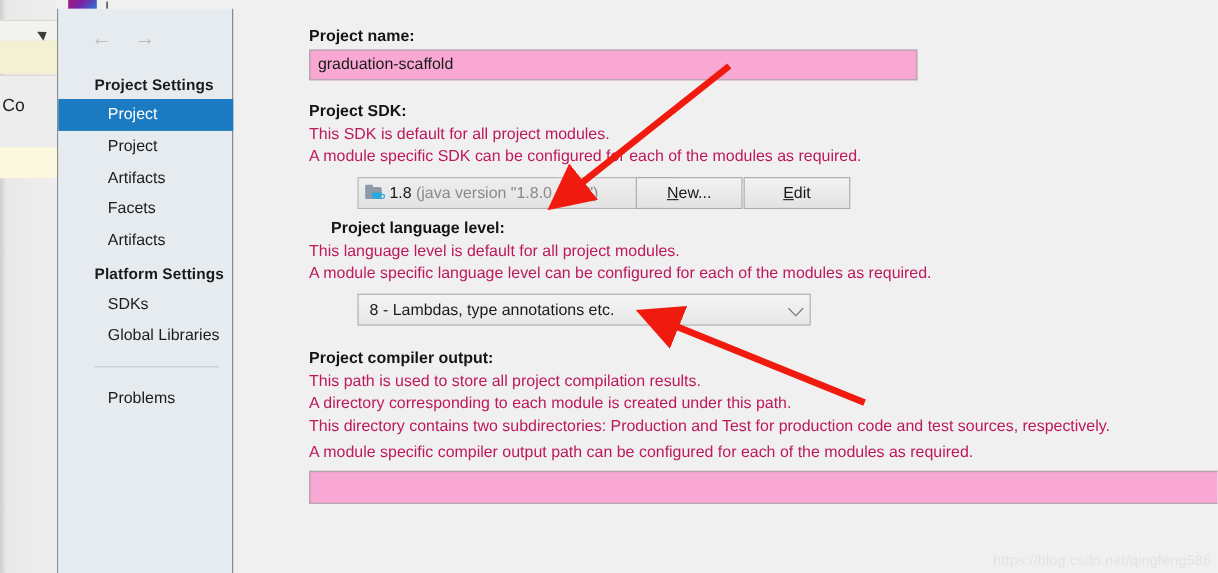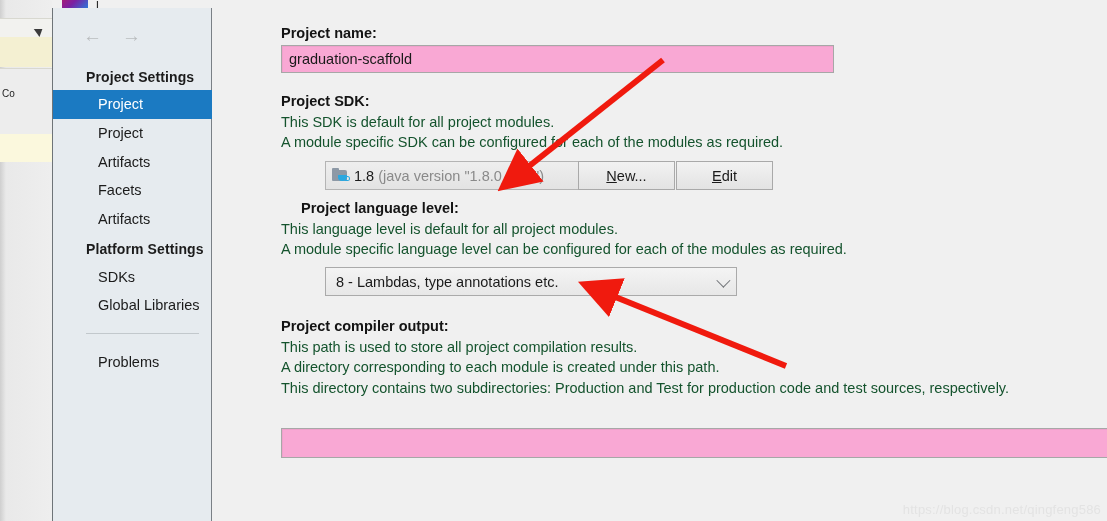--- a/index.html
+++ b/index.html
@@ -38,21 +38,21 @@
     background: #f4f0d2;
   }
   .bg-row-hl2 {
     position: absolute;
     left: 0;
     width: 52px;
     background: #fbf8dd;
   }
   .bg-text {
     position: absolute;
-    font-size: 10px;
+    font-size: 16px;
     color: #1d1d1d;
     white-space: nowrap;
     font-family: "Liberation Sans", sans-serif;
   }
   .bg-caret {
     position: absolute;
     width: 0; height: 0;
     border-left: 7px solid #3c3c3c;
     border-top: 5px solid transparent;
     border-bottom: 5px solid transparent;
@@ -158,21 +158,21 @@
   .lbl-bold {
     position: absolute;
     font-size: 14.5px;
     font-weight: bold;
     color: #141414;
     white-space: nowrap;
   }
   .lbl-plain {
     position: absolute;
     font-size: 14.5px;
-    color: #14532d;
+    color: #be185d;
     white-space: nowrap;
   }
 
   .textfield {
     position: absolute;
     background: #f9a8d4;
     border: 1px solid #a7a7a7;
     box-sizing: border-box;
     font-size: 14.5px;
     color: #1a1a1a;
@@ -368,20 +368,21 @@
 
       <div class="combo" style="left:68px; top:259px; width:412px; height:29px;">
         <span style="padding-left:4px;">8 - Lambdas, type annotations etc.</span>
         <span class="chev"></span>
       </div>
 
       <div class="lbl-bold" style="left:68px; top:310px;">Project compiler output:</div>
       <div class="lbl-plain" style="left:68px; top:331px;">This path is used to store all project compilation results.</div>
       <div class="lbl-plain" style="left:68px; top:351px;">A directory corresponding to each module is created under this path.</div>
       <div class="lbl-plain" style="left:68px; top:372px;">This directory contains two subdirectories: Production and Test for production code and test sources, respectively.</div>
+      <div class="lbl-plain" style="left:68px; top:395px;">A module specific compiler output path can be configured for each of the modules as required.</div>
 
       <div class="textfield" style="left:68px; top:420px; width:832px; height:30px;" title=""></div>
 
     </div>
   </div>
 
   <svg class="arrow-layer" viewBox="0 0 1107 521" width="1107" height="521">
     <defs>
       <marker id="ah" markerWidth="7" markerHeight="7" refX="1.6" refY="3.5" orient="auto" markerUnits="strokeWidth">
         <path d="M0,0 L0,7 L7,3.5 z" fill="#f01a0e"></path>

